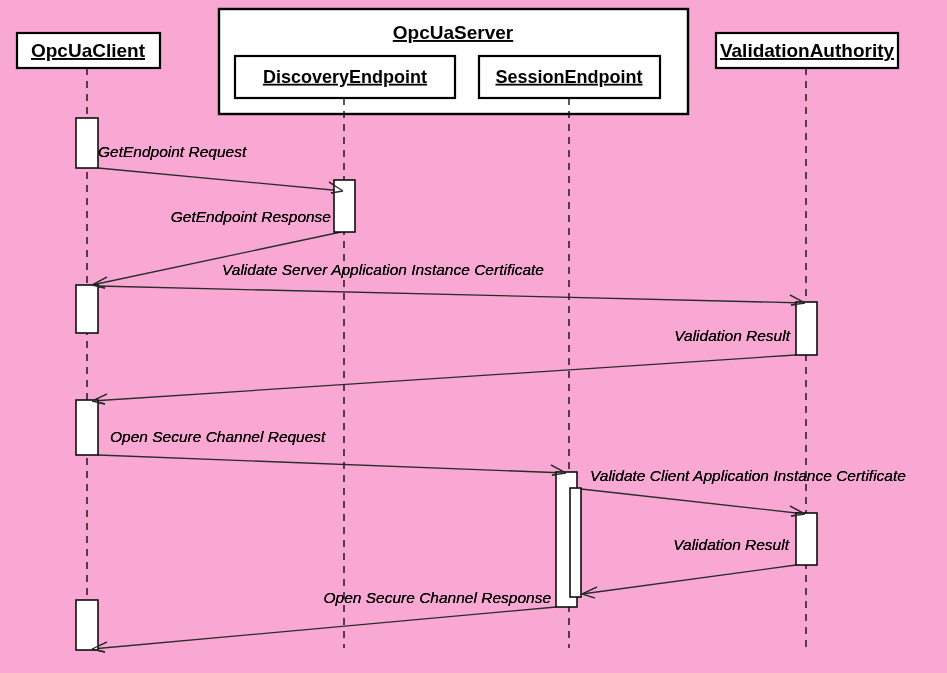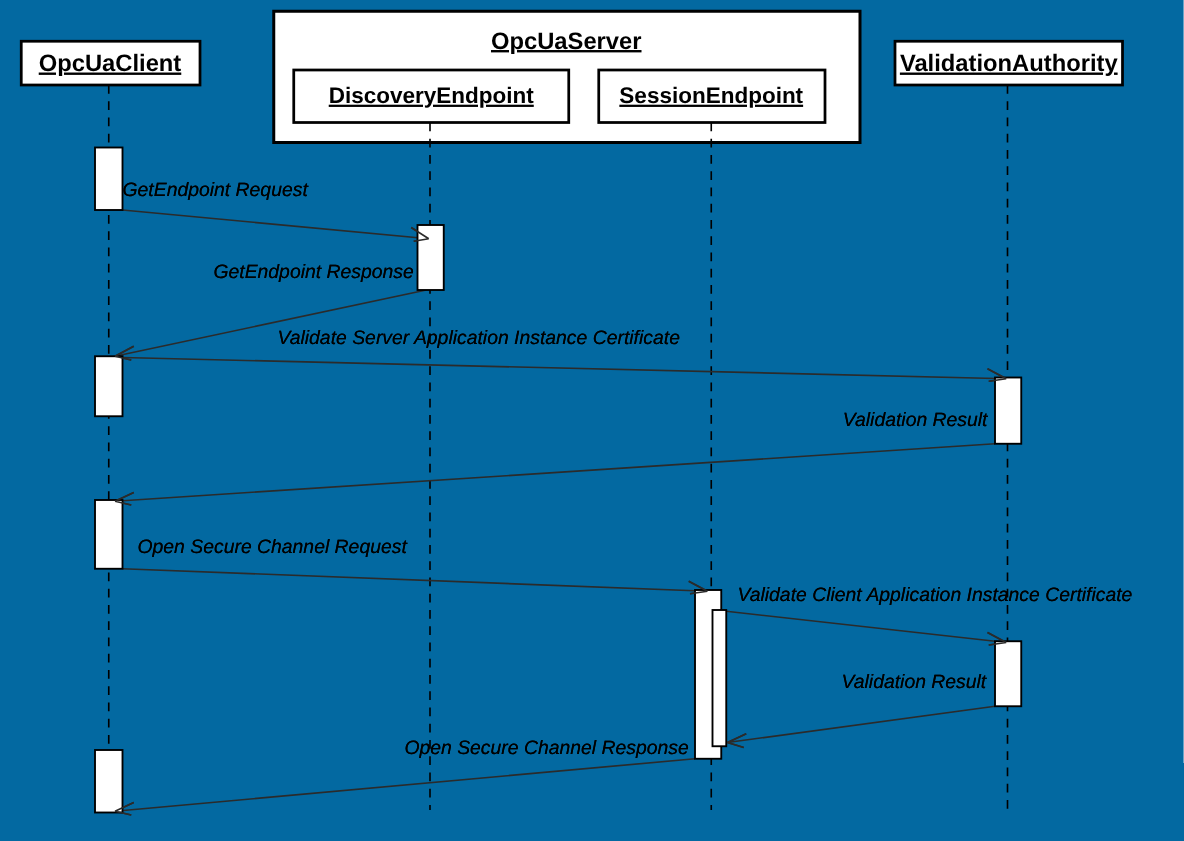--- a/index.html
+++ b/index.html
@@ -8,21 +8,21 @@
     background: #ffffff;
   }
   body {
     font-family: "Liberation Sans", sans-serif;
     color: #000000;
   }
   #diagram-root {
     position: relative;
     width: 947px;
     height: 673px;
-    background: #0369a1;
+    background: #f9a8d4;
     overflow: hidden;
   }
   #diagram-svg {
     position: absolute;
     left: 0;
     top: 0;
     width: 947px;
     height: 673px;
   }
   .lifeline-box {

